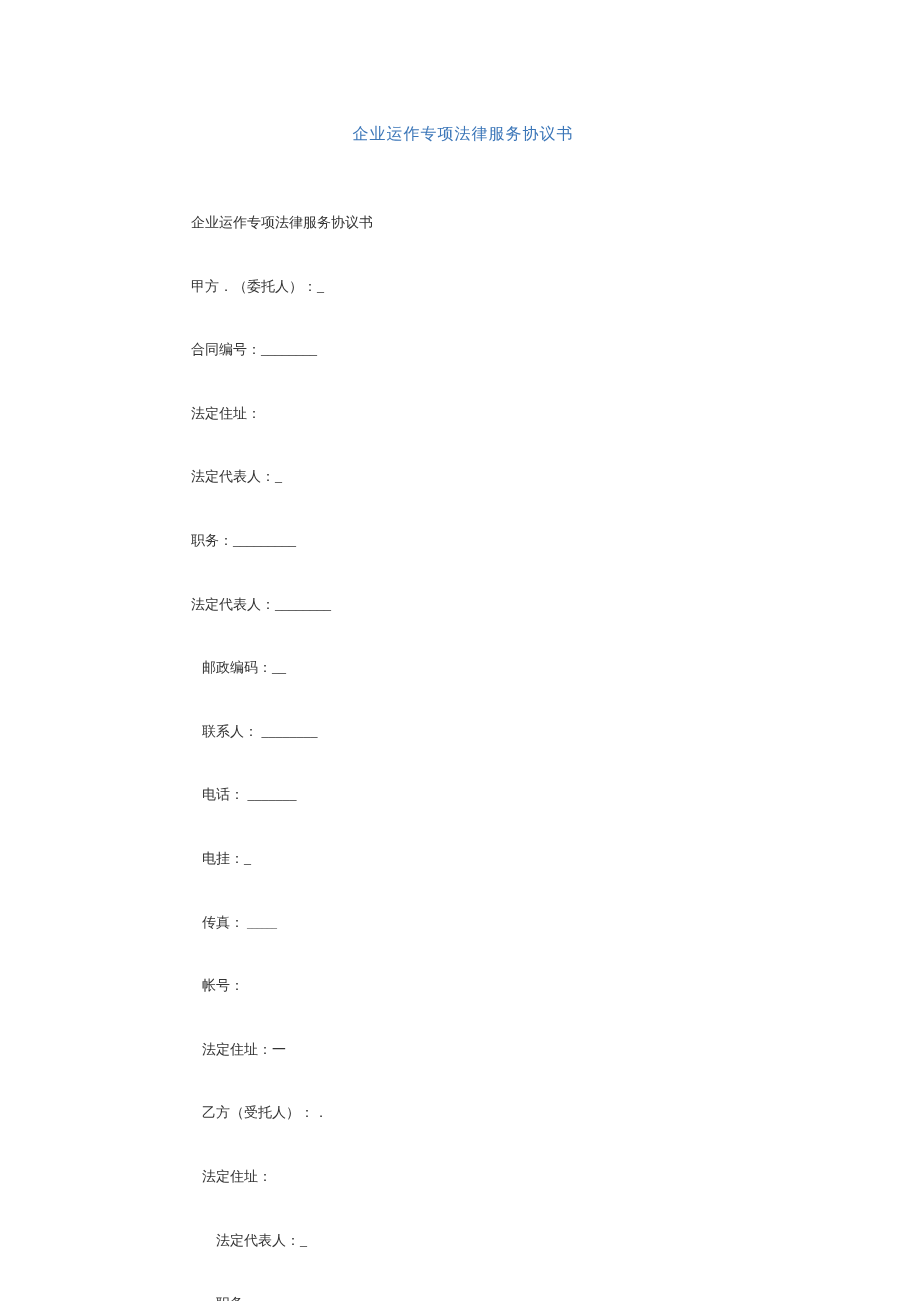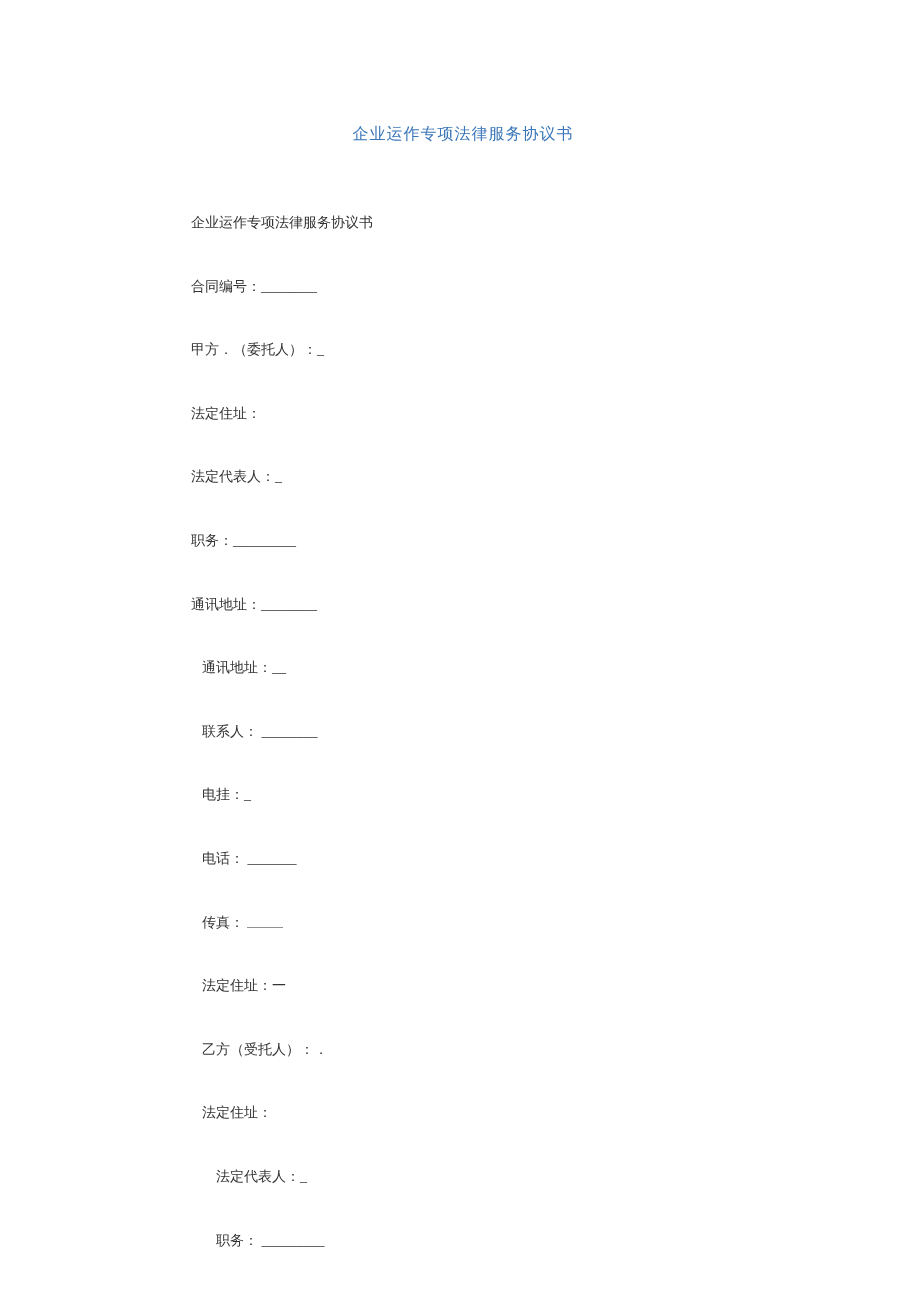--- a/index.html
+++ b/index.html
@@ -34,40 +34,40 @@
     }
     .indent-1 {
       padding-left: 14px;
     }
     .indent-2 {
       padding-left: 28px;
     }
     .small-underline {
       font-size: 10px;
       vertical-align: baseline;
-      font-family: Liberation Mono, monospace;
     }
   </style>
 </head>
 <body>
 
 <h1 class="page-title">企业运作专项法律服务协议书</h1>
 
 <div class="content">
   <div class="line">企业运作专项法律服务协议书</div>
+  <div class="line">甲方．（委托人）：_</div>
   <div class="line">合同编号：________</div>
-  <div class="line">甲方．（委托人）：_</div>
   <div class="line">法定住址：</div>
   <div class="line">法定代表人：_</div>
   <div class="line">职务：_________</div>
-  <div class="line">通讯地址：________</div>
-  <div class="line indent-1">通讯地址：__</div>
+  <div class="line">法定代表人：________</div>
+  <div class="line indent-1">邮政编码：__</div>
   <div class="line indent-1">联系人：  ________</div>
+  <div class="line indent-1">电话：  _______</div>
   <div class="line indent-1">电挂：_</div>
-  <div class="line indent-1">电话：  _______</div>
   <div class="line indent-1">传真：<span class="small-underline">______</span></div>
+  <div class="line indent-1">帐号：</div>
   <div class="line indent-1">法定住址：一</div>
   <div class="line indent-1">乙方（受托人）：．</div>
   <div class="line indent-1">法定住址：</div>
   <div class="line indent-2">法定代表人：_</div>
   <div class="line indent-2">职务：  _________</div>
 
 </div>
 
 </body></html>

